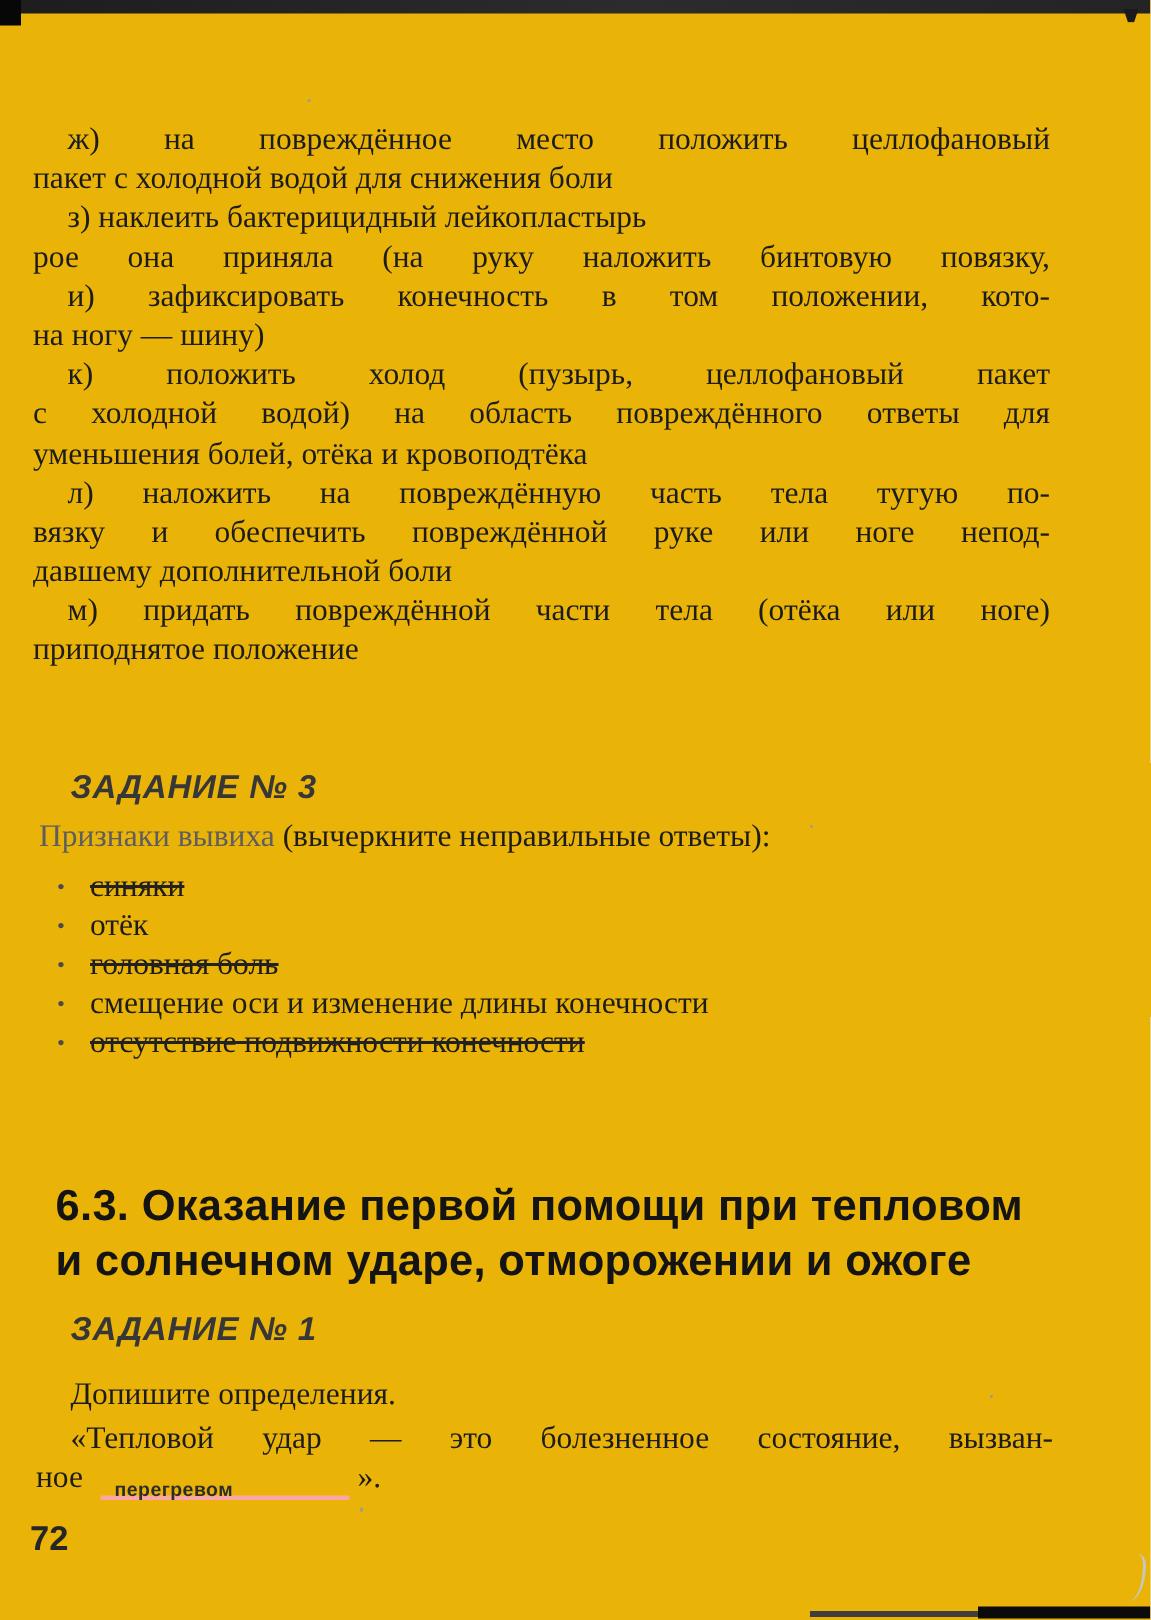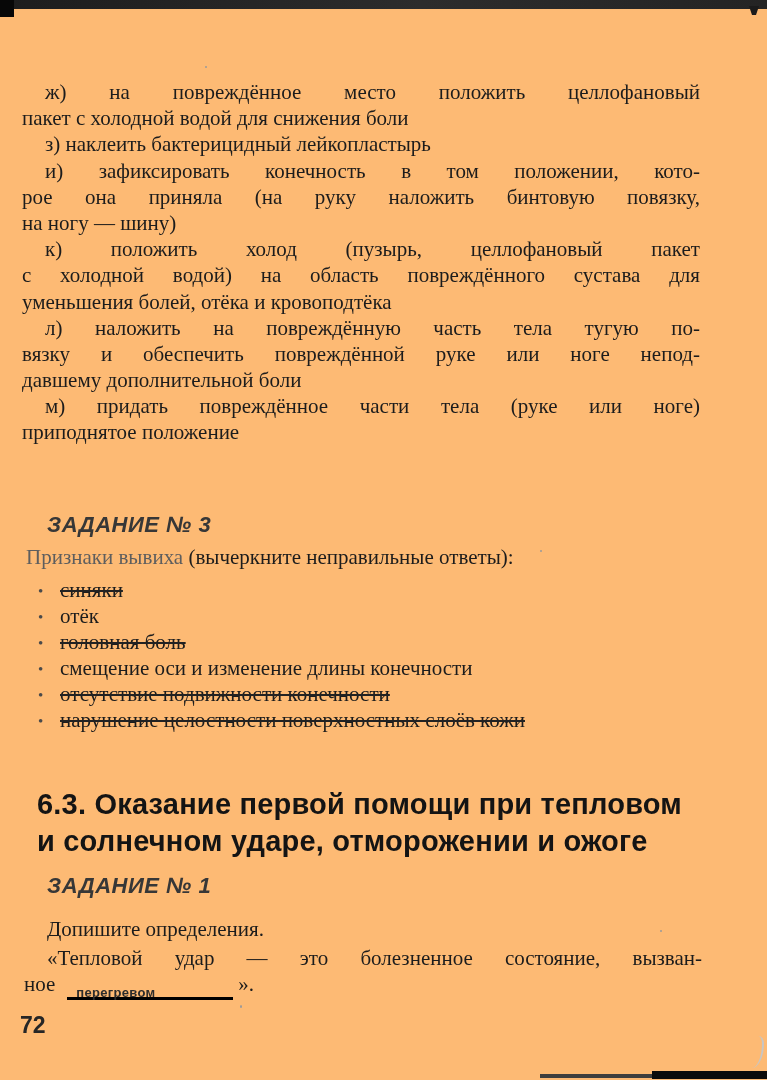--- a/index.html
+++ b/index.html
@@ -1,18 +1,18 @@
 <!DOCTYPE html>
 <html lang="ru"><head>
 <meta charset="utf-8">
 <style>
   html,body{margin:0;padding:0;background:#e9e9e9;}
   .page{
     position:relative;width:767px;height:1080px;margin:0 auto;
-    background:#fdba74;overflow:hidden;
+    background:#eab308;overflow:hidden;
     font-family:"Liberation Serif","DejaVu Serif",serif;
     color:#1c1c1c;
   }
   
   .topbar{position:absolute;left:0;top:0;width:767px;height:9px;
     background:linear-gradient(90deg,#1d1d1d 0%,#2c2c2c 55%,#242424 100%);}
   .topbar-corner{position:absolute;left:0;top:0;width:14px;height:17px;background:#070707;}
   .topbar-spike{position:absolute;left:749px;top:6px;width:10px;height:9px;background:#1b1b1b;
     clip-path:polygon(0 0,100% 0,70% 100%,30% 100%);}
   .bottom-bar-thin{position:absolute;left:540px;top:1074px;width:130px;height:4px;background:#3e3e3e;}
@@ -44,21 +44,21 @@
     position:absolute;left:37px;top:786px;width:660px;
     font-family:"Liberation Sans","DejaVu Sans",sans-serif;
     font-weight:700;font-size:29px;line-height:37px;letter-spacing:.2px;color:#141414;
   }
   
   .instruction{position:absolute;left:47px;top:917px;font-size:21px;}
   .definition{position:absolute;left:24px;top:945px;width:678px;font-size:21px;line-height:26.2px;}
   .def-line2{height:30px;}
   .answer-blank{
     display:inline-block;width:166px;height:22px;margin-left:12px;margin-right:5px;
-    border-bottom:3px solid #000000;vertical-align:-6px;
+    border-bottom:3px solid #fca5a5;vertical-align:-6px;
   }
   .answer-text{
     display:block;margin:5px 0 0 9px;
     font-family:"Liberation Sans","DejaVu Sans",sans-serif;
     font-weight:bold;font-size:13px;letter-spacing:.3px;color:#2c2c2c;
   }
   .page-number{
     position:absolute;left:20px;top:1012px;
     font-family:"Liberation Sans","DejaVu Sans",sans-serif;
     font-weight:bold;font-size:23px;color:#262626;
@@ -70,46 +70,45 @@
 <div class="page">
 
   <div class="topbar"></div>
   <div class="topbar-corner"></div>
   <div class="topbar-spike"></div>
 
   <div class="steps">
     <div class="tline j ind">ж) на повреждённое место положить целлофановый</div>
     <div class="tline">пакет с холодной водой для снижения боли</div>
     <div class="tline ind">з) наклеить бактерицидный лейкопластырь</div>
+    <div class="tline j">рое она приняла (на руку наложить бинтовую повязку,</div>
     <div class="tline j ind">и) зафиксировать конечность в том положении, кото-</div>
-    <div class="tline j">рое она приняла (на руку наложить бинтовую повязку,</div>
     <div class="tline">на ногу — шину)</div>
     <div class="tline j ind">к) положить холод (пузырь, целлофановый пакет</div>
-    <div class="tline j">с холодной водой) на область повреждённого сустава для</div>
+    <div class="tline j">с холодной водой) на область повреждённого ответы для</div>
     <div class="tline">уменьшения болей, отёка и кровоподтёка</div>
     <div class="tline j ind">л) наложить на повреждённую часть тела тугую по-</div>
     <div class="tline j">вязку и обеспечить повреждённой руке или ноге непод-</div>
     <div class="tline">давшему дополнительной боли</div>
-    <div class="tline j ind">м) придать повреждённое части тела (руке или ноге)</div>
+    <div class="tline j ind">м) придать повреждённой части тела (отёка или ноге)</div>
     <div class="tline">приподнятое положение</div>
   </div>
 
   <div class="task-title" style="top:512px;">ЗАДАНИЕ № 3</div>
 
   <div class="prompt">
     <span class="faded">Признаки вывиха </span><span>(вычеркните неправильные ответы):</span>
   </div>
 
   <div class="options">
     <div class="option"><span class="dot">•</span><span class="opt-text struck">синяки</span></div>
     <div class="option"><span class="dot">•</span><span class="opt-text">отёк</span></div>
     <div class="option"><span class="dot">•</span><span class="opt-text struck">головная боль</span></div>
     <div class="option"><span class="dot">•</span><span class="opt-text">смещение оси и изменение длины конечности</span></div>
     <div class="option"><span class="dot">•</span><span class="opt-text struck">отсутствие подвижности конечности</span></div>
-    <div class="option"><span class="dot">•</span><span class="opt-text struck">нарушение целостности поверхностных слоёв кожи</span></div>
   </div>
 
   <div class="section-heading">
     <div>6.3. Оказание первой помощи при тепловом</div>
     <div>и солнечном ударе, отморожении и ожоге</div>
   </div>
 
   <div class="task-title" style="top:873px;">ЗАДАНИЕ № 1</div>
   <div class="instruction">Допишите определения.</div>
 

